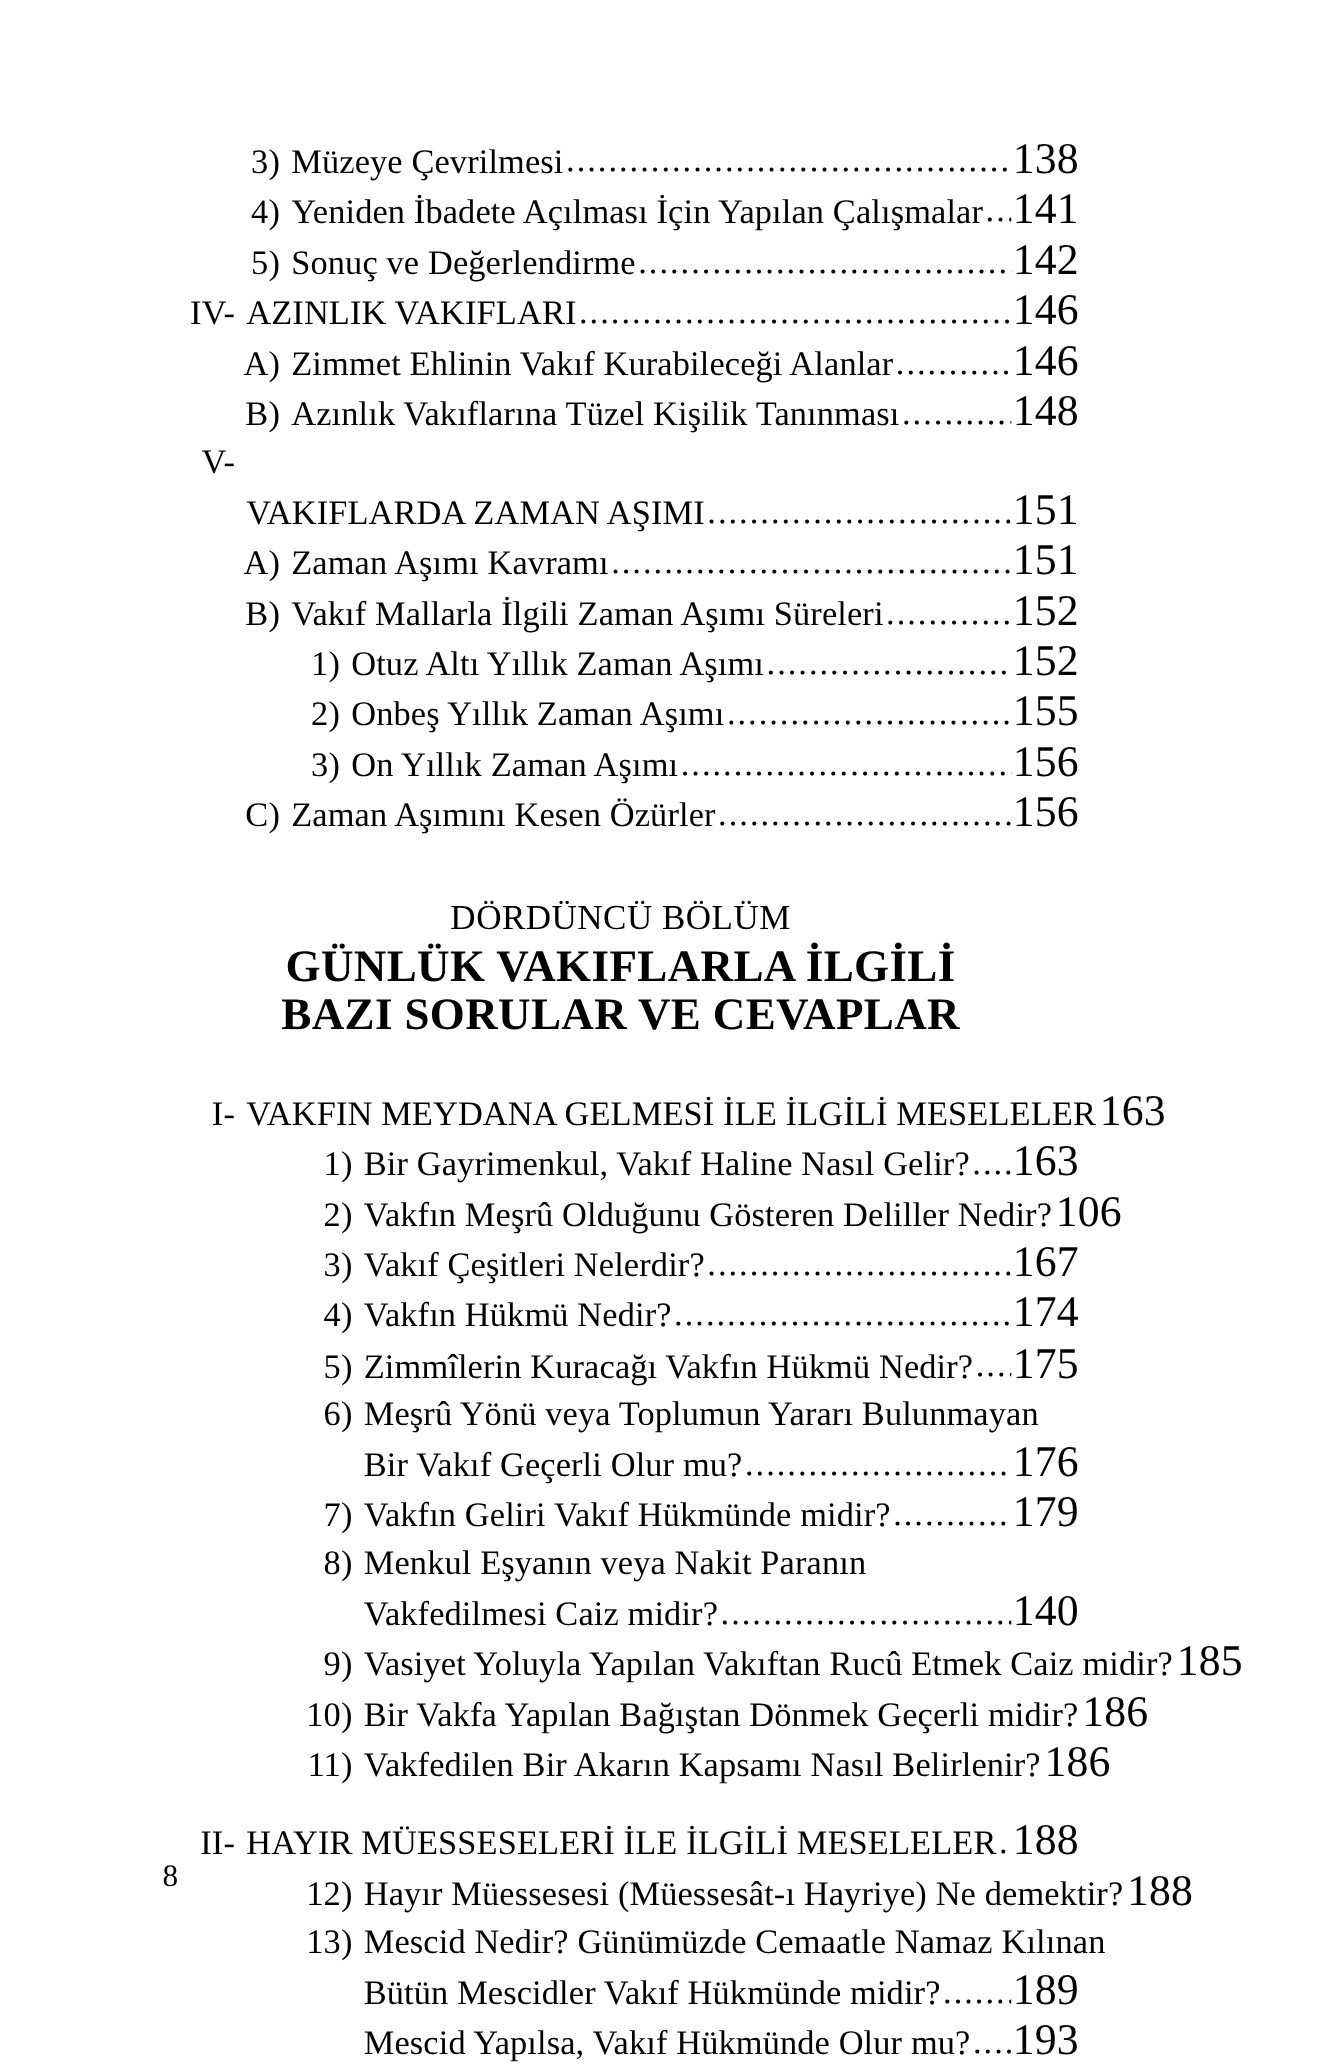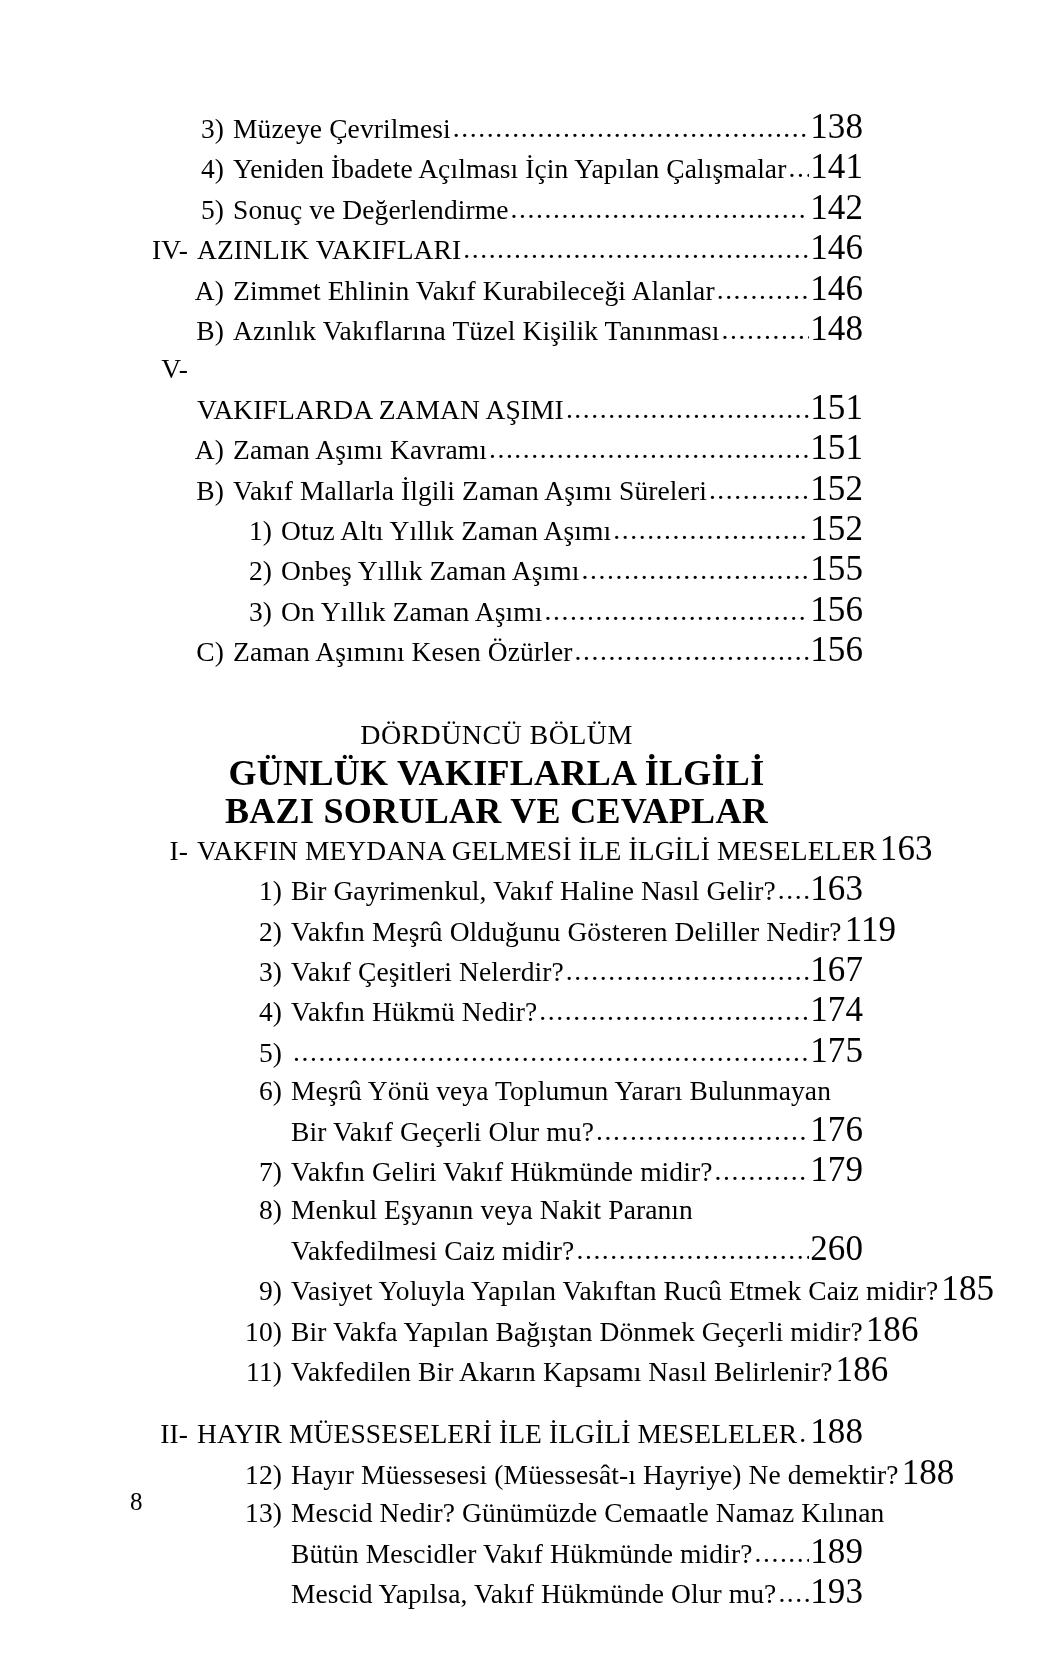--- a/index.html
+++ b/index.html
@@ -88,20 +88,21 @@
   .lvl-q      { padding-left: 104px; }
   .lvl-q .num-col { width: 48px; }
 
   .lvl-q2     { padding-left: 92px; }
   .lvl-q2 .num-col { width: 60px; }
 
   
   .part-heading {
     text-align: center;
     margin-top: 44px;
+    margin-bottom: 40px;
   }
   .part-heading .line1 {
     font-size: 28px;
     line-height: 38px;
     letter-spacing: 0.4px;
   }
   .part-heading .line2,
   .part-heading .line3 {
     font-weight: bold;
     font-size: 36px;
@@ -237,39 +238,40 @@
       <span class="num-col">1)</span>
       <span class="title">Bir Gayrimenkul, Vakıf Haline Nasıl Gelir?</span>
       <span class="leader"></span>
       <span class="pageno">163</span>
     </div>
 
     <div class="row lvl-q">
       <span class="num-col">2)</span>
       <span class="title">Vakfın Meşrû Olduğunu Gösteren Deliller Nedir?</span>
       <span class="leader"></span>
-      <span class="pageno">119</span>
+      <span class="pageno">106</span>
     </div>
 
     <div class="row lvl-q">
       <span class="num-col">3)</span>
       <span class="title">Vakıf Çeşitleri Nelerdir?</span>
       <span class="leader"></span>
       <span class="pageno">167</span>
     </div>
 
     <div class="row lvl-q">
       <span class="num-col">4)</span>
       <span class="title">Vakfın Hükmü Nedir?</span>
       <span class="leader"></span>
       <span class="pageno">174</span>
     </div>
 
     <div class="row lvl-q">
       <span class="num-col">5)</span>
+      <span class="title">Zimmîlerin Kuracağı Vakfın Hükmü Nedir?</span>
       <span class="leader"></span>
       <span class="pageno">175</span>
     </div>
 
     <div class="row lvl-q nodots">
       <span class="num-col">6)</span>
       <span class="title">Meşrû Yönü veya Toplumun Yararı Bulunmayan</span>
       <span class="leader"></span>
       <span class="pageno"></span>
     </div>
@@ -292,21 +294,21 @@
       <span class="num-col">8)</span>
       <span class="title">Menkul Eşyanın veya Nakit Paranın</span>
       <span class="leader"></span>
       <span class="pageno"></span>
     </div>
 
     <div class="row lvl-q cont">
       <span class="num-col"></span>
       <span class="title">Vakfedilmesi Caiz midir?</span>
       <span class="leader"></span>
-      <span class="pageno">260</span>
+      <span class="pageno">140</span>
     </div>
 
     <div class="row lvl-q">
       <span class="num-col">9)</span>
       <span class="title">Vasiyet Yoluyla Yapılan Vakıftan Rucû Etmek Caiz midir?</span>
       <span class="leader"></span>
       <span class="pageno">185</span>
     </div>
 
     <div class="row lvl-q2">

